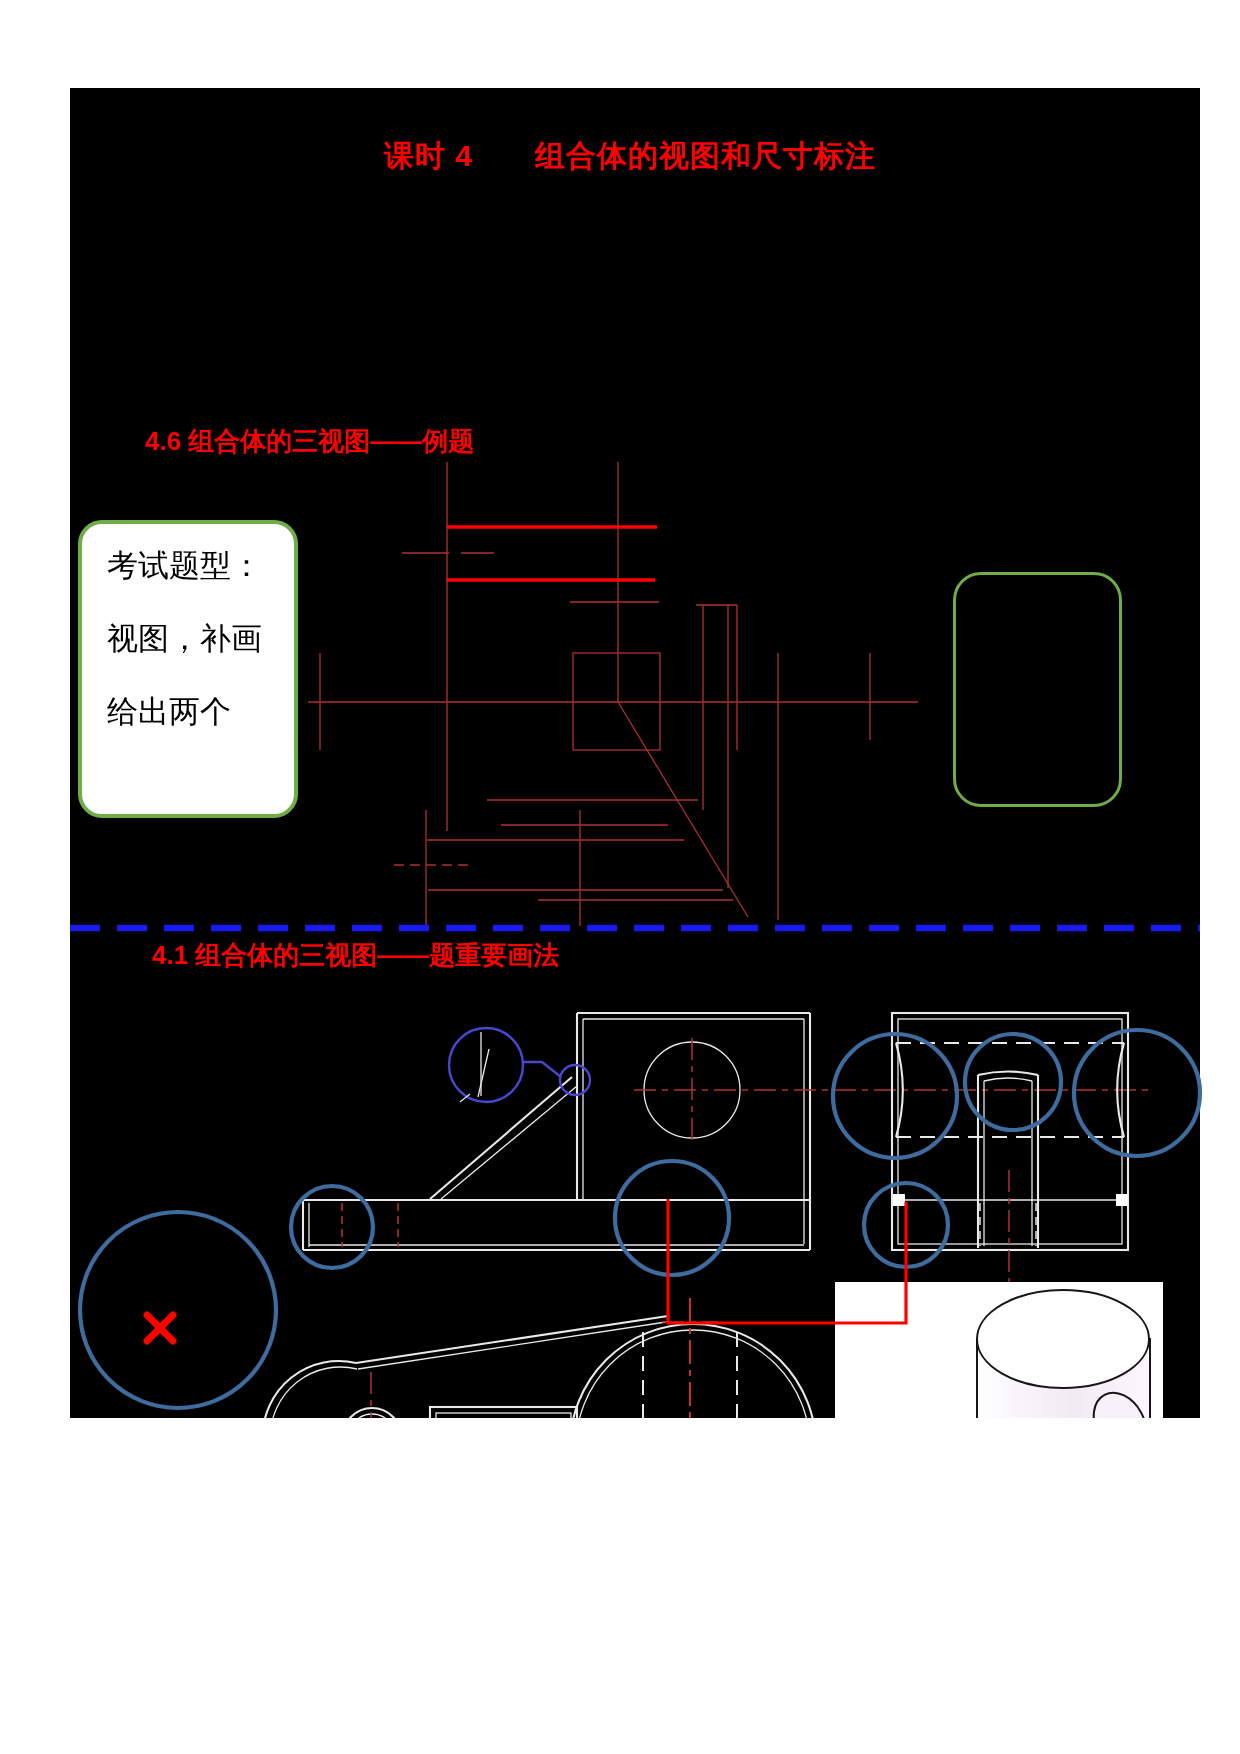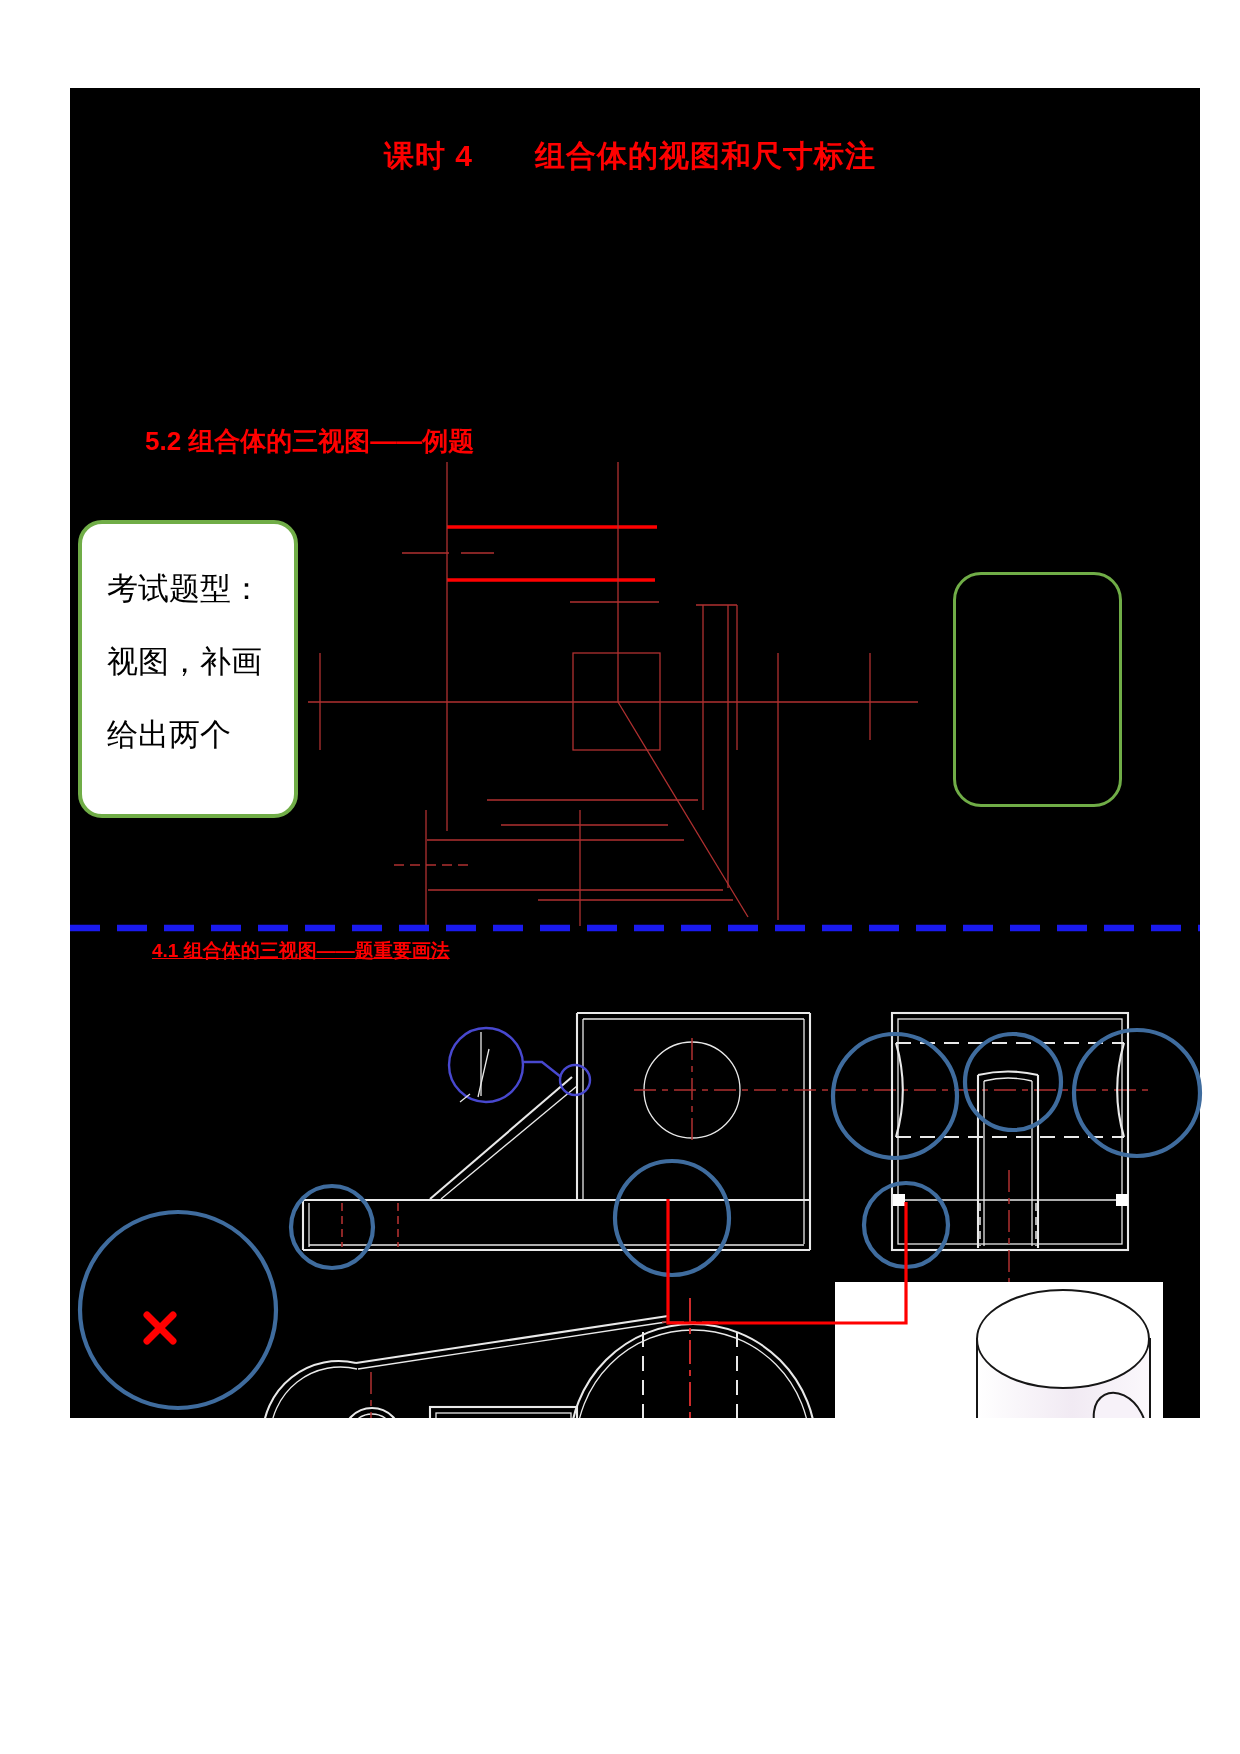--- a/index.html
+++ b/index.html
@@ -3,24 +3,24 @@
 <meta charset="utf-8">
 <style>
   html,body{margin:0;padding:0;background:#ffffff;}
   #page{position:relative;width:1240px;height:1418px;background:var(--page-white,#ffffff);overflow:hidden;
         font-family:"Liberation Sans",sans-serif;}
   #slide{position:absolute;left:70px;top:88px;width:1130px;height:1542px;background:var(--slide-black,#000);}
   #gfx{position:absolute;left:0;top:0;}
   .title{position:absolute;left:384px;top:136px;font-size:30px;font-weight:bold;
          color:var(--heading-red,#ff0000);white-space:pre;letter-spacing:1px;}
   .h1{position:absolute;left:145px;top:424px;font-size:26px;font-weight:bold;color:var(--heading-red,#ff0000);}
-  .h2{position:absolute;left:152px;top:938px;font-size:19px;font-weight:bold;color:var(--heading-red,#ff0000);text-decoration:underline;}
+  .h2{position:absolute;left:152px;top:938px;font-size:26px;font-weight:bold;color:var(--heading-red,#ff0000);}
   .callout{position:absolute;left:78px;top:520px;width:220px;height:298px;box-sizing:border-box;
            background:#ffffff;border:4px solid var(--green-border,#70ad47);border-radius:24px;
-           padding-top:32px;padding-left:25px;}
+           padding-top:9px;padding-left:25px;}
   .callout div{height:73px;line-height:64px;font-size:31px;color:#000;
            font-family:"DejaVu Serif","Liberation Serif",serif;}
   .greenbox{position:absolute;left:953px;top:572px;width:169px;height:235px;box-sizing:border-box;
            border:3px solid var(--green-border,#70ad47);border-radius:28px;background:transparent;}
   .rd{stroke:var(--drawing-red-dim,#b03030);stroke-width:1.3;fill:none;}
   .rb{stroke:var(--drawing-red-bright,#ff0000);stroke-width:3.6;fill:none;}
   .rdash{stroke:var(--drawing-red-dim,#b03030);stroke-width:1.6;stroke-dasharray:8 5;fill:none;}
   .rcl{stroke:var(--drawing-red-dim,#c03030);stroke-width:1.5;stroke-dasharray:22 6 6 6;fill:none;}
   .rclb{stroke:#e23030;stroke-width:1.8;stroke-dasharray:24 6 6 6;fill:none;}
   .w1{stroke:var(--line-white,#e9e9e9);stroke-width:1.3;fill:none;}
@@ -171,21 +171,21 @@
 
       <path class="blk" d="M977,1339 L977,1494 Q1005,1558 1075,1566 Q1132,1570 1150,1552 L1150,1339 Z" fill="url(#cylg)"></path>
       <ellipse class="blk" cx="1063" cy="1339" rx="86" ry="49" fill="#ffffff"></ellipse>
       <ellipse class="blk" cx="1120" cy="1424" rx="24" ry="33" transform="rotate(-28 1120 1424)" fill="#f7f2f9" stroke-width="1.8"></ellipse>
     </g>
 
     <polyline points="668,1199 668,1323 906,1323 906,1202" fill="none" stroke="var(--drawing-red-bright,#ff0000)" stroke-width="3.2"></polyline>
   </svg>
 
   <div class="title">课时 4　　组合体的视图和尺寸标注</div>
-  <div class="h1">5.2 组合体的三视图——例题</div>
+  <div class="h1">4.6 组合体的三视图——例题</div>
   <div class="h2">4.1 组合体的三视图——题重要画法</div>
 
   <div class="callout">
     <div>考试题型：</div>
     <div>视图，补画</div>
     <div>给出两个</div>
   </div>
 
   <div class="greenbox"></div>
 </div>

